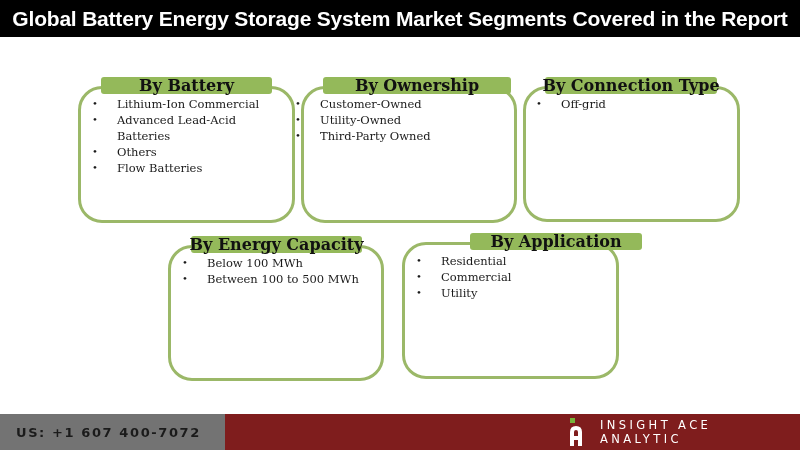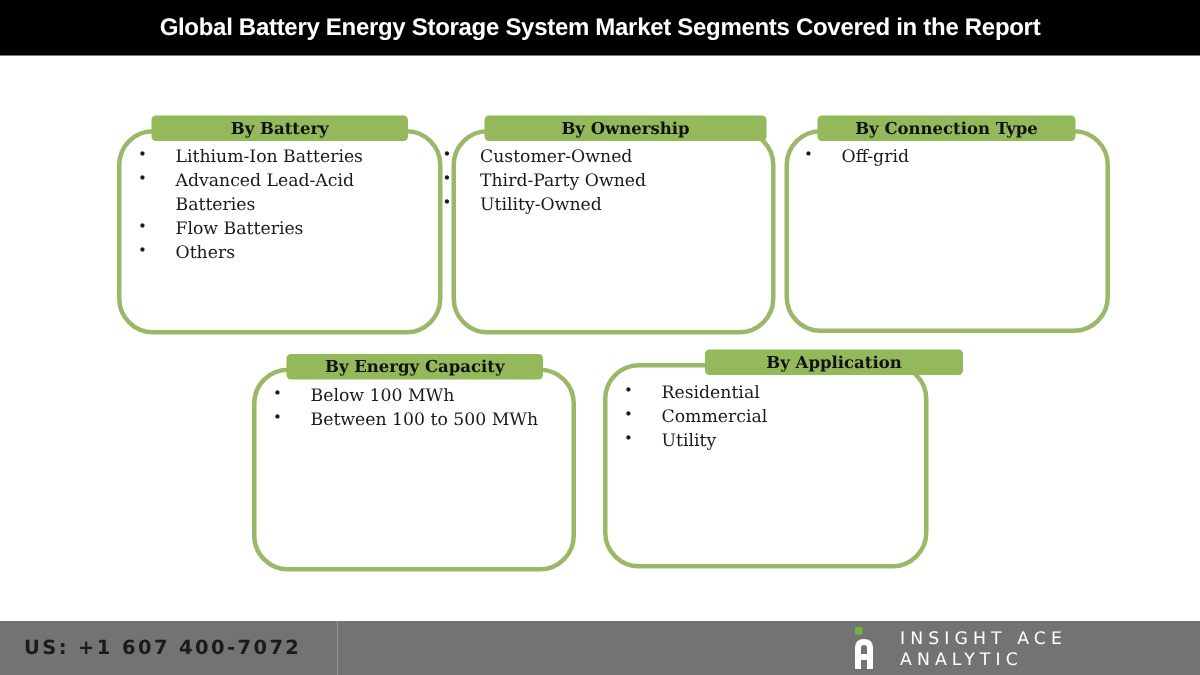--- a/index.html
+++ b/index.html
@@ -3,37 +3,37 @@
   <meta charset="utf-8">
   <style>
     * { box-sizing: border-box; margin: 0; padding: 0; }
     html, body { width: 800px; height: 450px; overflow: hidden; background: #ffffff; }
     body { position: relative; font-family: "DejaVu Serif", serif; }
 
     .title-bar {
       position: absolute; left: 0; top: 0; width: 800px; height: 37px;
       background: #000000; color: #ffffff;
       display: flex; align-items: center; justify-content: center;
-      font-family: "Liberation Sans", sans-serif; font-weight: bold; font-size: 16px;
+      font-family: "Liberation Sans", sans-serif; font-weight: bold; font-size: 21px;
       letter-spacing: -0.2px;
     }
 
     .seg-box {
       position: absolute;
       border: 3px solid #9bb868;
       border-radius: 24px;
       background: #ffffff;
     }
     .seg-tab {
       position: absolute;
       height: 17px;
       background: #94b95a;
       border-radius: 3px;
       color: #111111;
-      font-family: "DejaVu Serif", serif; font-weight: bold; font-size: 11px;
+      font-family: "DejaVu Serif", serif; font-weight: bold; font-size: 16px;
       display: flex; align-items: center; justify-content: center;
       z-index: 2;
       white-space: nowrap;
     }
     .seg-list {
       position: absolute;
       list-style: none;
       font-family: "DejaVu Serif", serif;
       font-size: 11.5px; line-height: 16px; color: #1a1a1a;
       z-index: 2;
@@ -45,52 +45,52 @@
 
     .footer-phone {
       position: absolute; left: 0; top: 414px; width: 225px; height: 36px;
       background: #737373; color: #1b1b1b;
       font-family: "DejaVu Sans", sans-serif; font-weight: bold; font-size: 13px;
       letter-spacing: 1.6px;
       display: flex; align-items: center; padding-left: 16px;
     }
     .footer-brand {
       position: absolute; left: 225px; top: 414px; width: 575px; height: 36px;
-      background: #737373;
+      background: #7f1d1d;
     }
     .brand-logo {
       position: absolute; left: 343px; top: 2px; width: 16px; height: 30px;
     }
     .brand-name {
       position: absolute; left: 375px; top: 0; height: 36px;
       display: flex; align-items: center;
       color: #ffffff; font-family: "DejaVu Sans", sans-serif; font-size: 11.5px;
       letter-spacing: 3.4px;
     }
   </style>
 </head>
 <body>
 
 <div class="title-bar">Global Battery Energy Storage System Market Segments Covered in the Report</div>
 
 <div class="seg-box" style="left:78px; top:86px; width:217px; height:137px;"></div>
 <div class="seg-tab" style="left:101px; top:77px; width:171px;">By Battery</div>
 <ul class="seg-list" style="left:92px; top:96px; width:195px;">
-  <li>Lithium-Ion Batteries</li>
+  <li>Lithium-Ion Commercial</li>
   <li style="width:160px;">Advanced Lead-Acid Batteries</li>
+  <li>Others</li>
   <li>Flow Batteries</li>
-  <li>Others</li>
 </ul>
 
 <div class="seg-box" style="left:301px; top:86px; width:216px; height:137px;"></div>
 <div class="seg-tab" style="left:323px; top:77px; width:188px;">By Ownership</div>
 <ul class="seg-list" style="left:295px; top:96px; width:195px;">
   <li>Customer-Owned</li>
+  <li>Utility-Owned</li>
   <li>Third-Party Owned</li>
-  <li>Utility-Owned</li>
 </ul>
 
 <div class="seg-box" style="left:523px; top:86px; width:217px; height:136px;"></div>
 <div class="seg-tab" style="left:545px; top:77px; width:172px;">By Connection Type</div>
 <ul class="seg-list" style="left:536px; top:96px; width:195px;">
   <li>Off-grid</li>
 </ul>
 
 <div class="seg-box" style="left:168px; top:245px; width:216px; height:136px;"></div>
 <div class="seg-tab" style="left:191px; top:236px; width:171px;">By Energy Capacity</div>

